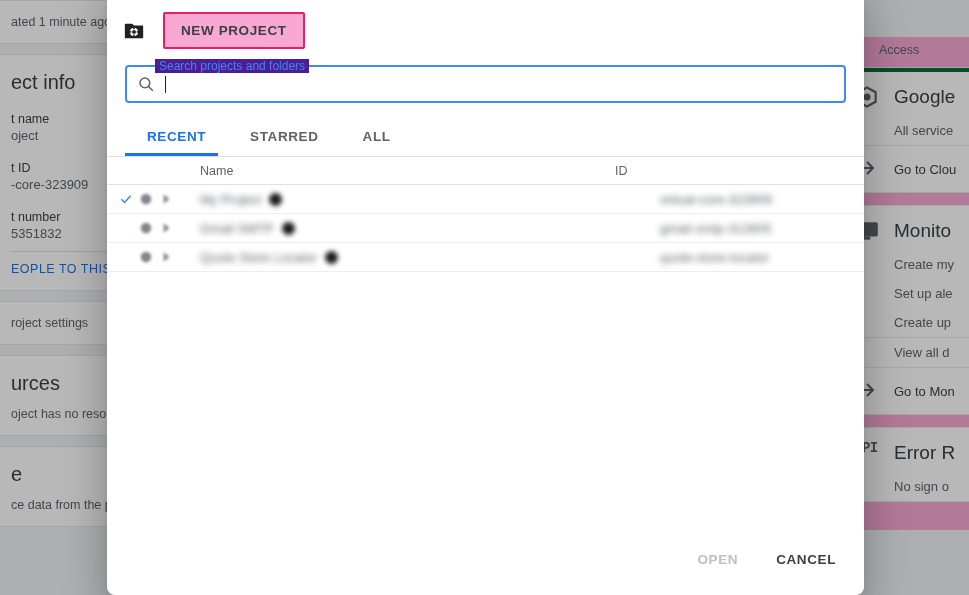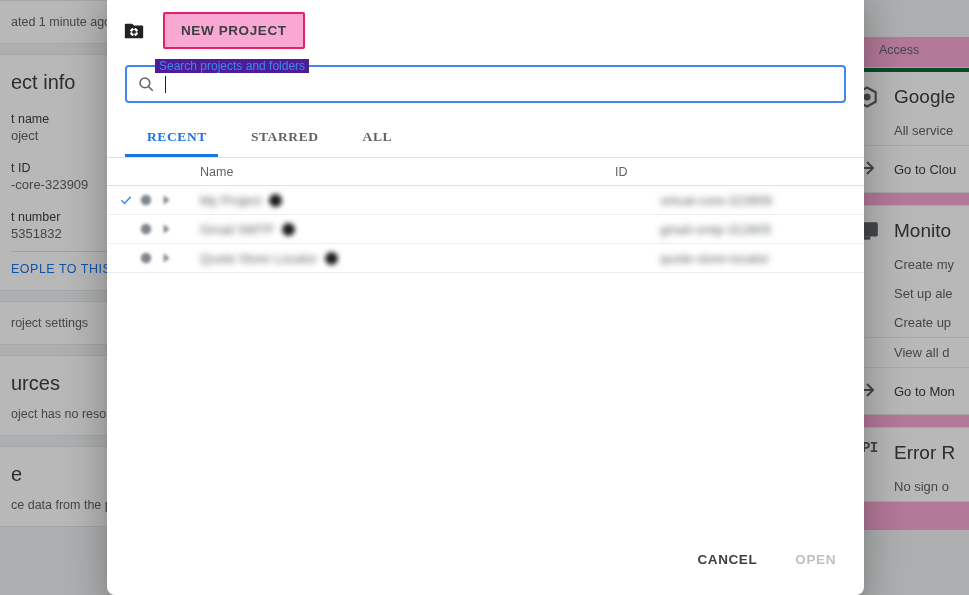--- a/index.html
+++ b/index.html
@@ -123,21 +123,21 @@
   .caret {
     width: 1px; height: 17px; background: #202124;
     margin-left: 2px;
   }
 
   
   .tabs { display: flex; padding: 0 0 0 18px; margin-top: 16px; position: relative; }
   .tab {
     font-size: 13.5px; letter-spacing: .6px; font-weight: bold;
     color: #5f6368; padding: 10px 22px 12px 22px; cursor: pointer;
-    background: none; border: none; font-family: Liberation Serif, serif;
+    background: none; border: none; font-family: Liberation Sans, sans-serif;
   }
   .tab.active { color: #1a73e8; }
   .tab-underline {
     position:absolute; bottom:0; left: 18px; width: 93px; height: 3px; background: #1a73e8;
   }
   .tabs-rule { height:1px; background:#e0e0e0; margin: 0 0 0 0; }
 
   
   .tbl { flex: 1; overflow: hidden; }
   .tbl-head {
@@ -414,18 +414,18 @@
           <span class="blur-text">Quote Store Locator</span>
           <span class="blob"></span>
         </div>
         <div class="row-id">
           <span class="blur-text">quote-store-locator</span>
         </div>
       </div>
     </div>
 
     <div class="dlg-footer">
+      <button class="txt-btn disabled">OPEN</button>
       <button class="txt-btn">CANCEL</button>
-      <button class="txt-btn disabled">OPEN</button>
     </div>
 
   </div>
 </div>
 
 </body></html>

